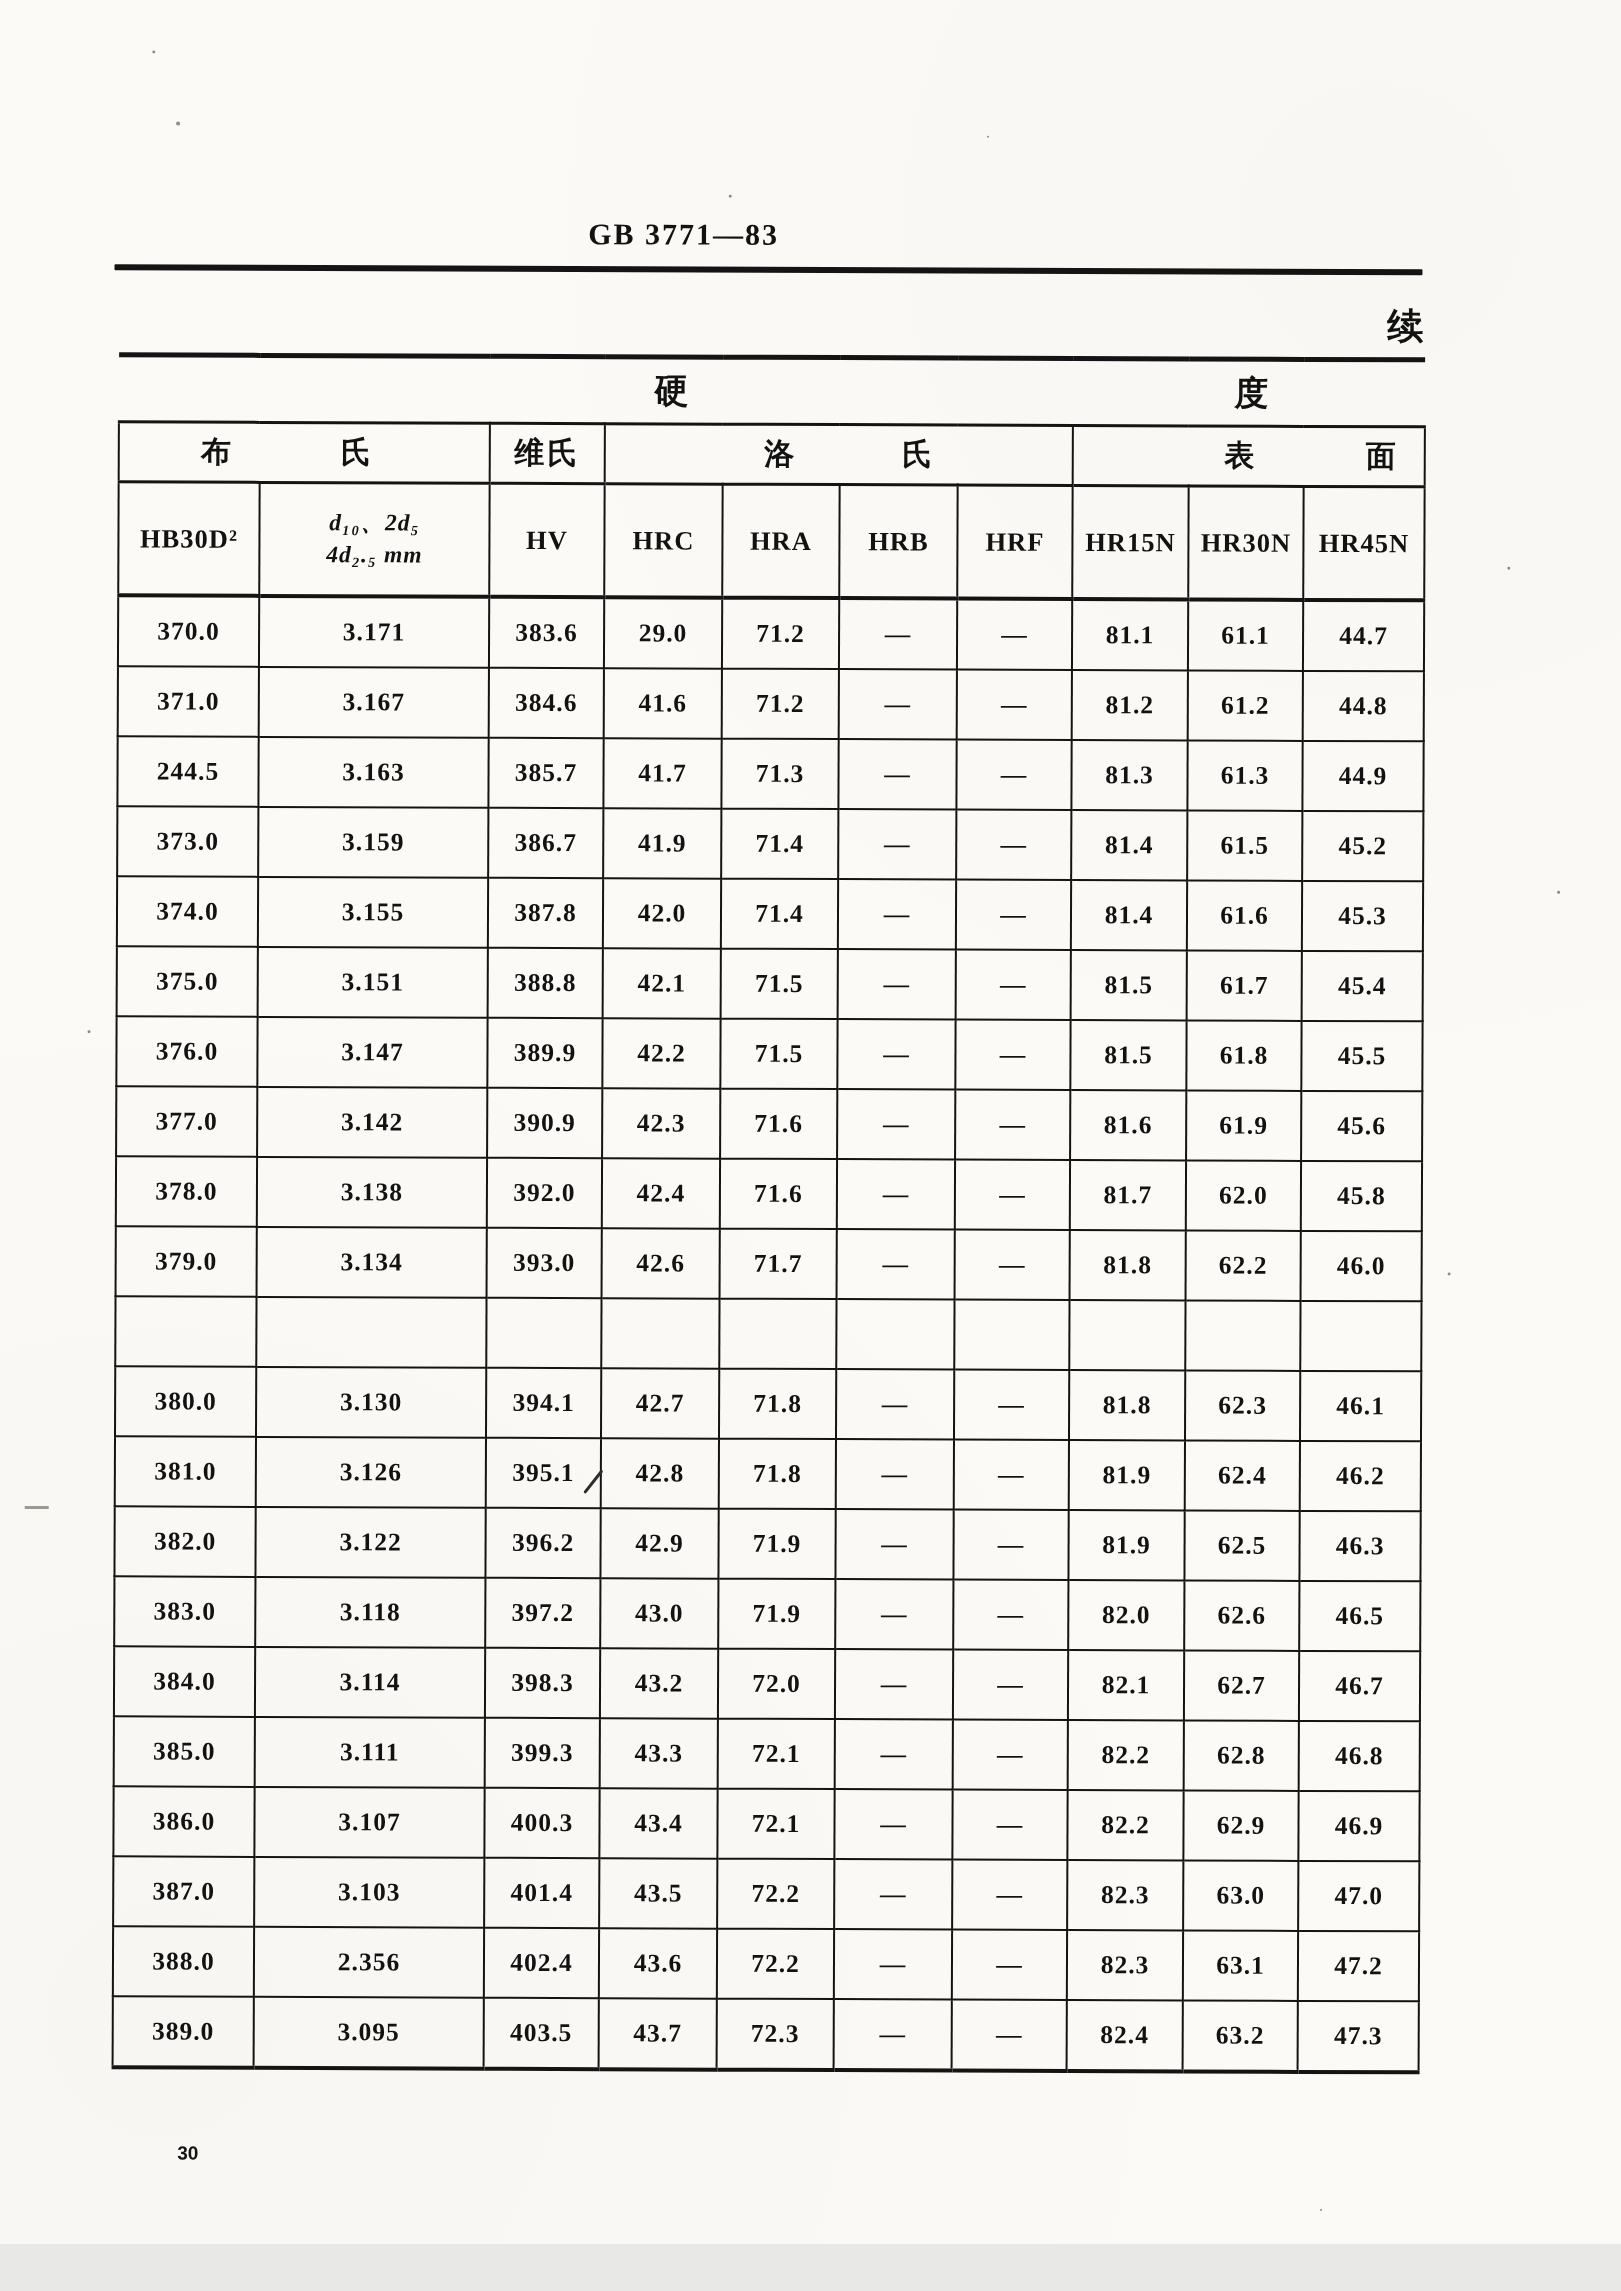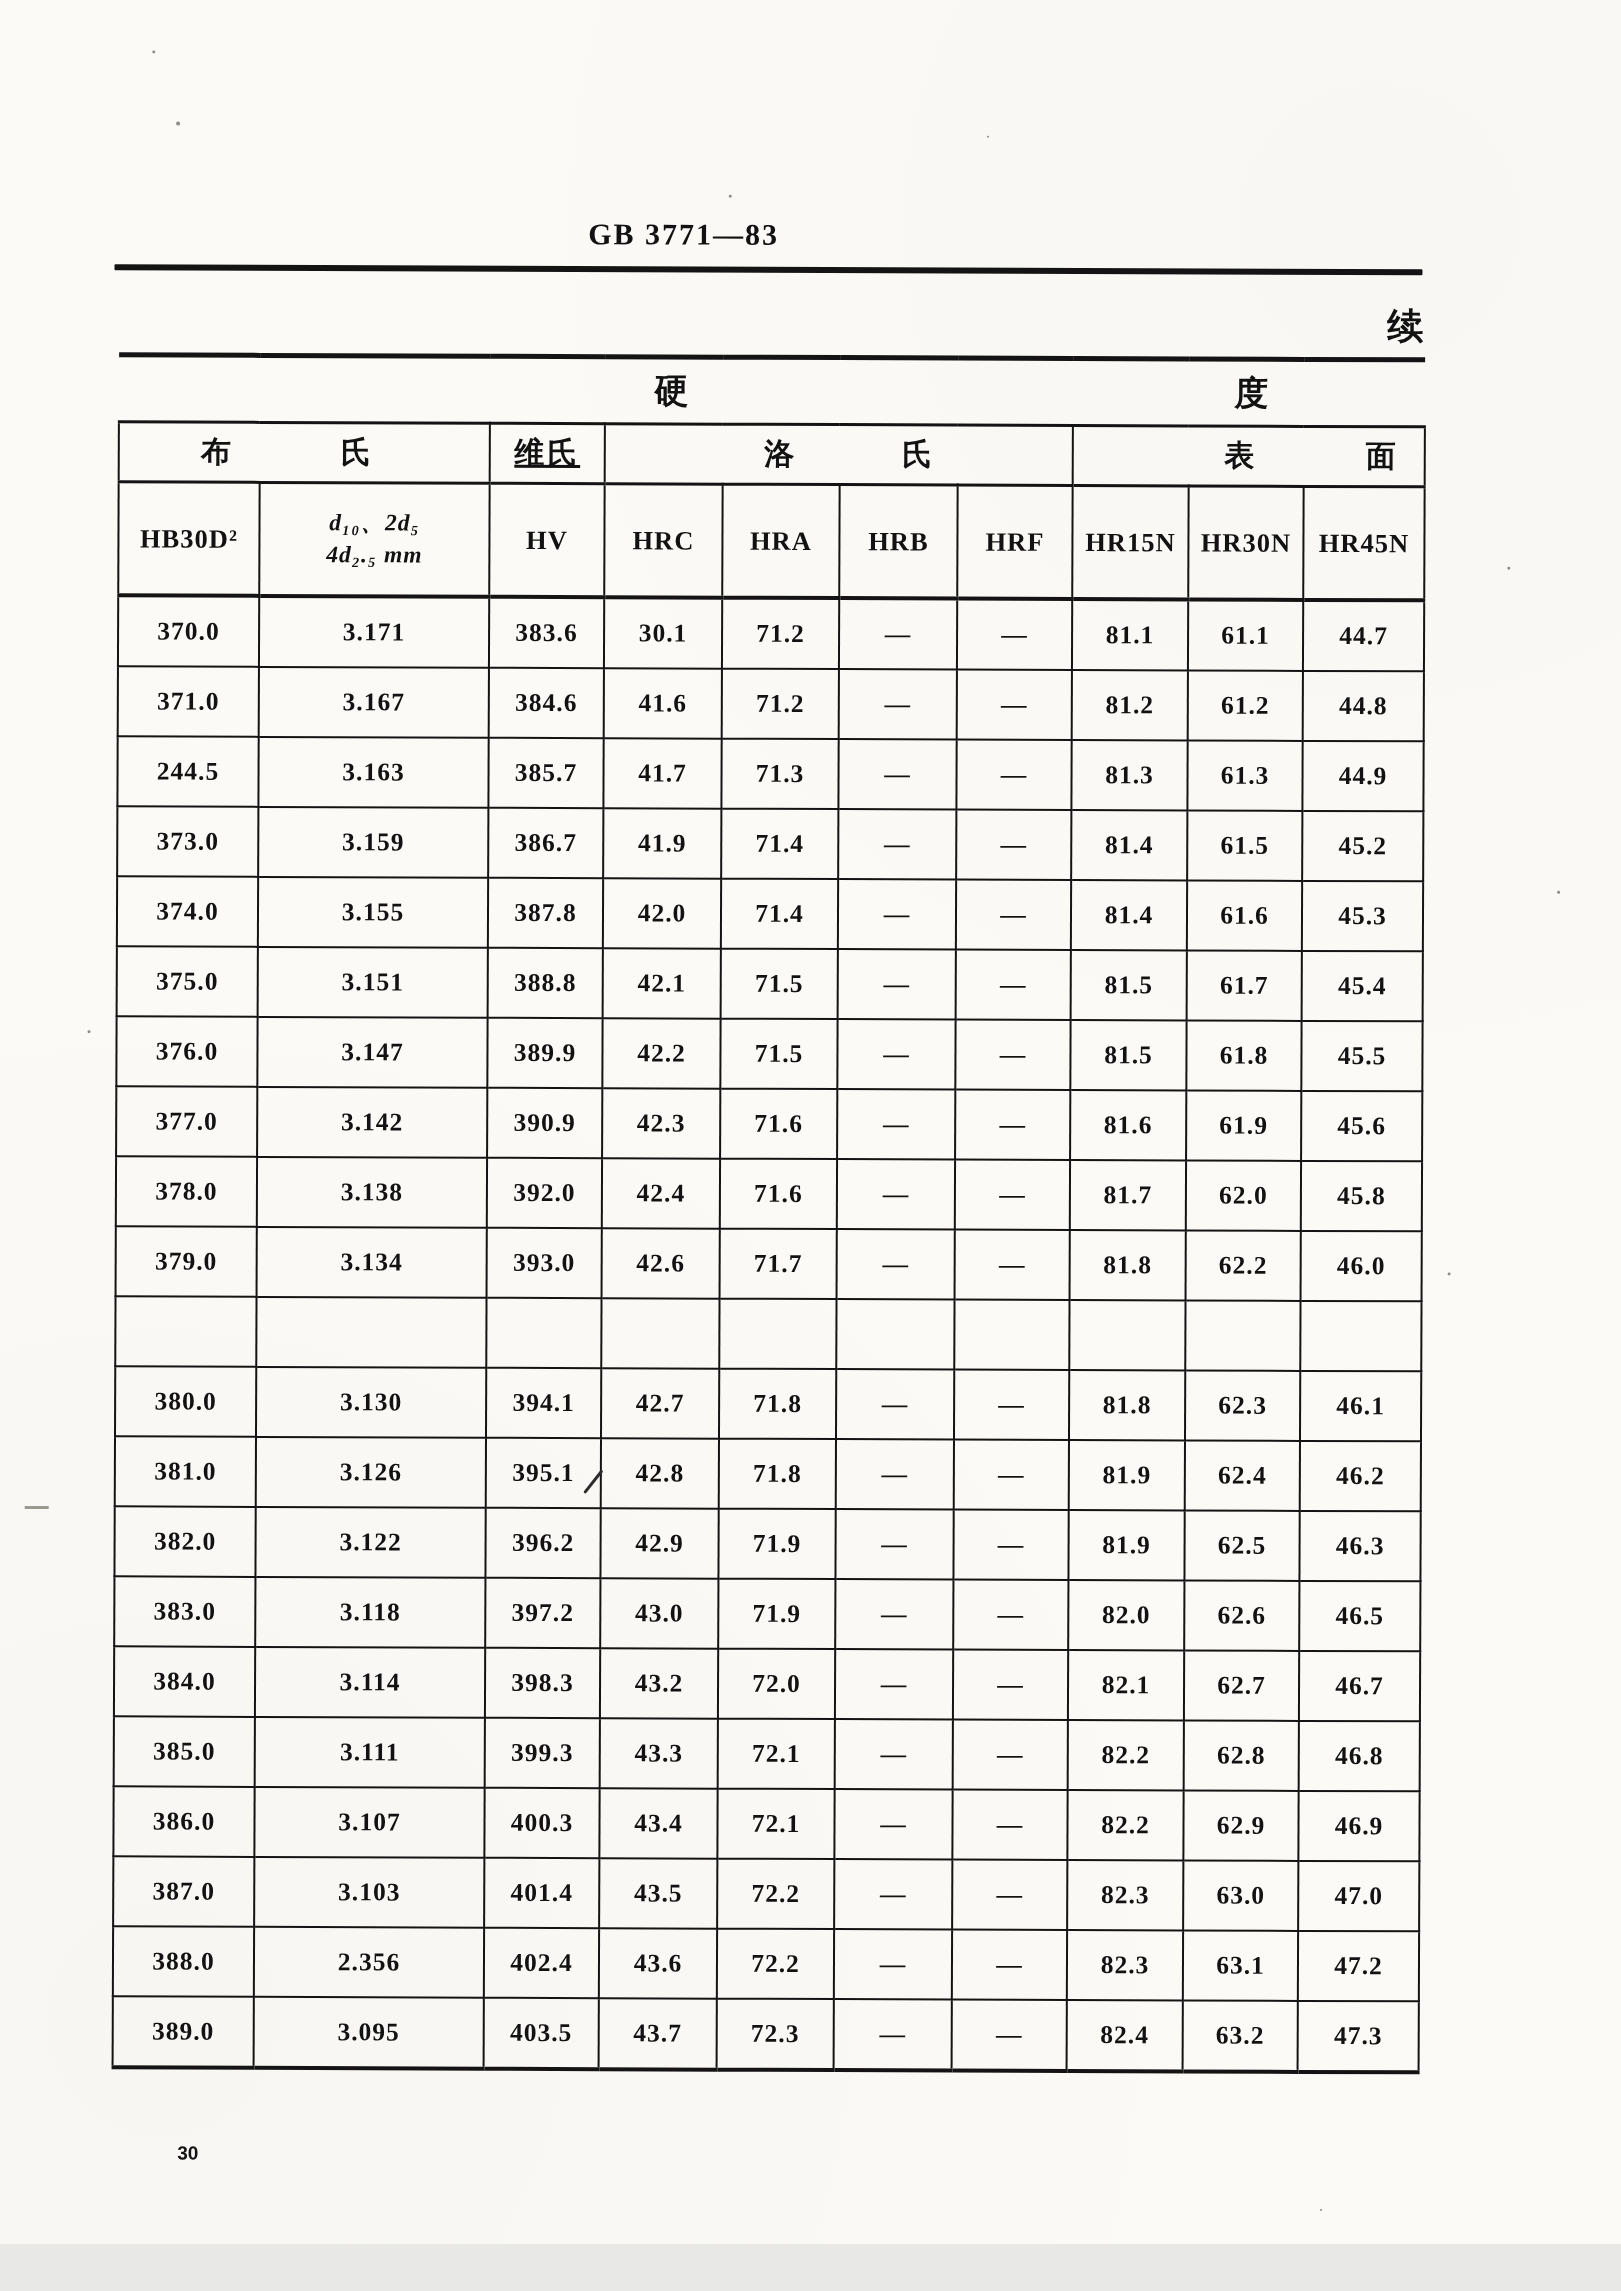--- a/index.html
+++ b/index.html
@@ -52,21 +52,21 @@
   }
   
   tr.band2 td{
     border:2.9px solid #141414;border-bottom:3.9px solid #141414;
     height:57px;font-size:30px;
   }
   .g{display:flex;justify-content:space-between;align-items:center;}
   .g-brinell{padding-left:22%;padding-right:32%;}
   .g-rockwell{padding-left:34%;padding-right:30%;}
   .g-surface{padding-left:43%;padding-right:8%;}
-  .g-vickers{letter-spacing:2.9px;text-decoration:underline;}
+  .g-vickers{letter-spacing:2.9px;}
   
   tr.band3 th{
     border:2.9px solid #141414;border-bottom:4.9px solid #141414;
     height:110px;font-size:26.5px;font-weight:bold;letter-spacing:1px;
   }
   .d-head{font-style:italic;font-size:23.5px;line-height:1.35;font-weight:bold;}
   
   tbody td{
     border:2.9px solid #141414;
     height:68px;font-size:25.5px;font-weight:600;letter-spacing:1px;
@@ -154,21 +154,21 @@
           <th>HR15N</th>
           <th>HR30N</th>
           <th>HR45N</th>
         </tr>
       </thead>
       <tbody>
           <tr>
     <td>370.0</td>
     <td>3.171</td>
     <td>383.6</td>
-    <td>30.1</td>
+    <td>29.0</td>
     <td>71.2</td>
     <td>—</td>
     <td>—</td>
     <td>81.1</td>
     <td>61.1</td>
     <td>44.7</td>
   </tr>
           <tr>
     <td>371.0</td>
     <td>3.167</td>

